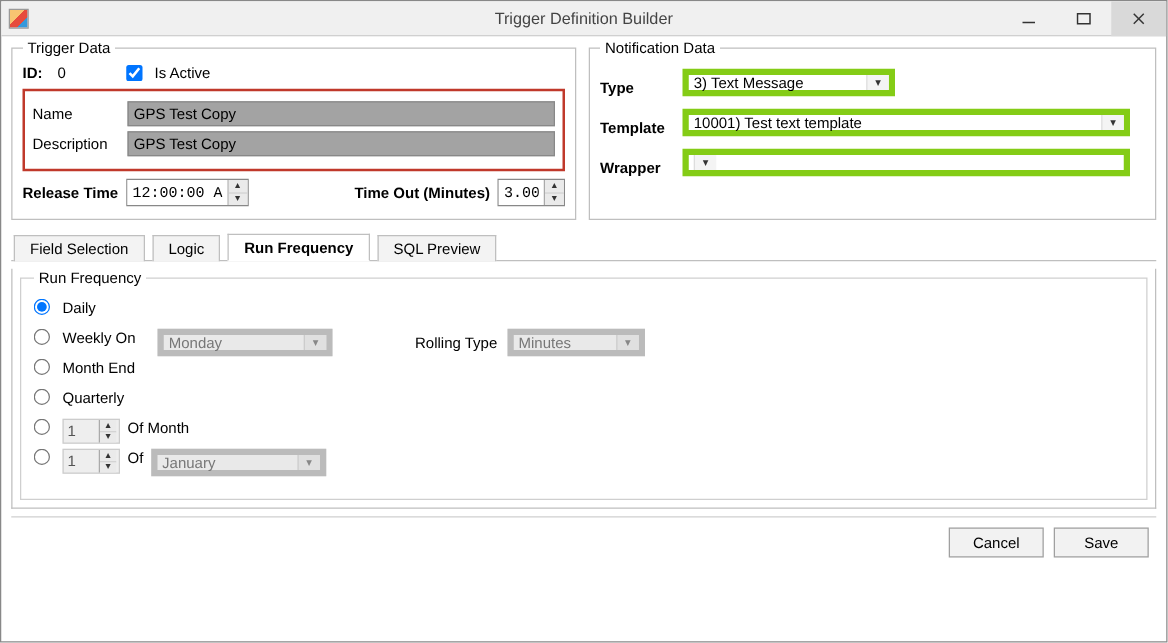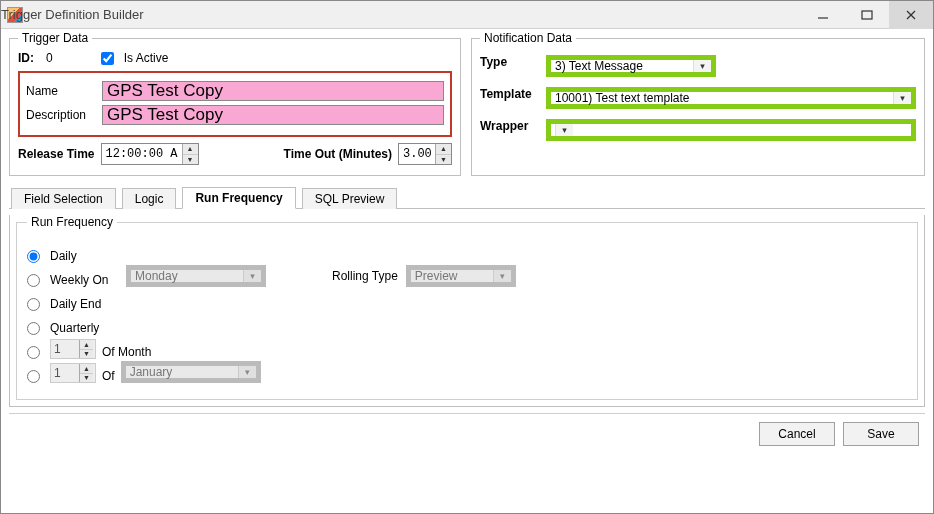--- a/index.html
+++ b/index.html
@@ -25,21 +25,21 @@
   }
   .titlebar .app-icon {
     width: 16px; height: 16px;
     margin-left: 6px;
     background: linear-gradient(135deg,#f8c471 0 40%,#e74c3c 40% 70%,#3498db 70% 100%);
     border: 1px solid #999;
   }
   .titlebar .title {
     position: absolute;
     left: 0; right: 0;
-    text-align: left;
+    text-align: center;
     font-size: 13px;
     color: #444;
     pointer-events: none;
   }
   .win-controls {
     position: absolute;
     right: 0; top: 0;
     height: 28px;
     display: flex;
   }
@@ -93,22 +93,22 @@
   .field-row .flabel {
     width: 76px;
     font-weight: normal;
   }
   .txt {
     flex: 1;
     border: 1px solid #888;
     height: 20px;
     padding: 1px 4px;
     font-family: inherit;
-    font-size: 17px;
-    background: #f9a8d4;
+    font-size: 12px;
+    background: #a3a3a3;
   }
   .release-row {
     display: flex;
     align-items: center;
     gap: 6px;
     margin-top: 4px;
   }
   .release-row .flabel { font-weight: bold; white-space: nowrap; }
   .spin-wrap {
     display: flex;
@@ -137,21 +137,21 @@
     display: flex;
     align-items: center;
     justify-content: center;
     font-size: 7px;
     color: #333;
     background: #eaeaea;
   }
   .spin-btns div:first-child { border-bottom: 1px solid #ccc; }
 
   
-  .nd-row { display: flex; align-items: flex-start; margin: 4px 0 10px 0; }
+  .nd-row { display: flex; align-items: flex-end; margin: 4px 12px 10px 0; }
   .nd-row .nlabel { width: 66px; font-weight: bold; }
   .combo {
     display: flex;
     align-items: center;
     border: 5px solid #84cc16;
     background: #fff;
     height: 22px;
     padding-left: 4px;
     position: relative;
   }
@@ -208,21 +208,21 @@
 
   
   fieldset.runfreq {
     border: 1px solid #cfcfcf;
     margin: 6px 6px 6px 6px;
     padding: 10px 10px 16px 10px;
   }
   fieldset.runfreq legend { padding: 0 4px; }
   .rf-row {
     display: flex;
-    align-items: flex-end;
+    align-items: flex-start;
     height: 24px;
     gap: 6px;
   }
   .rf-row input[type=radio] { margin: 0 4px 0 0; }
   .rf-label { }
   .rf-rolling { margin-left: 60px; display:flex; align-items:center; gap:8px; }
   .spin-tiny {
     display: flex;
     border: 1px solid #aaa;
     background:#fff;
@@ -379,29 +379,29 @@
         <div class="rf-row">
           <input type="radio" name="rf" style="">
           <span class="rf-label" style="width:70px">Weekly On</span>
           <div class="combo rfweek disabled">
             <span class="ctext">Monday</span>
             <span class="carrow">▾</span>
           </div>
           <div class="rf-rolling">
             <span>Rolling Type</span>
             <div class="combo rfroll disabled">
-              <span class="ctext">Preview</span>
+              <span class="ctext">Minutes</span>
               <span class="carrow">▾</span>
             </div>
           </div>
         </div>
 
         <div class="rf-row">
           <input type="radio" name="rf" style="">
-          <span class="rf-label">Daily End</span>
+          <span class="rf-label">Month End</span>
         </div>
 
         <div class="rf-row">
           <input type="radio" name="rf" style="">
           <span class="rf-label">Quarterly</span>
         </div>
 
 
         <div class="rf-row">
           <input type="radio" name="rf" style="">

